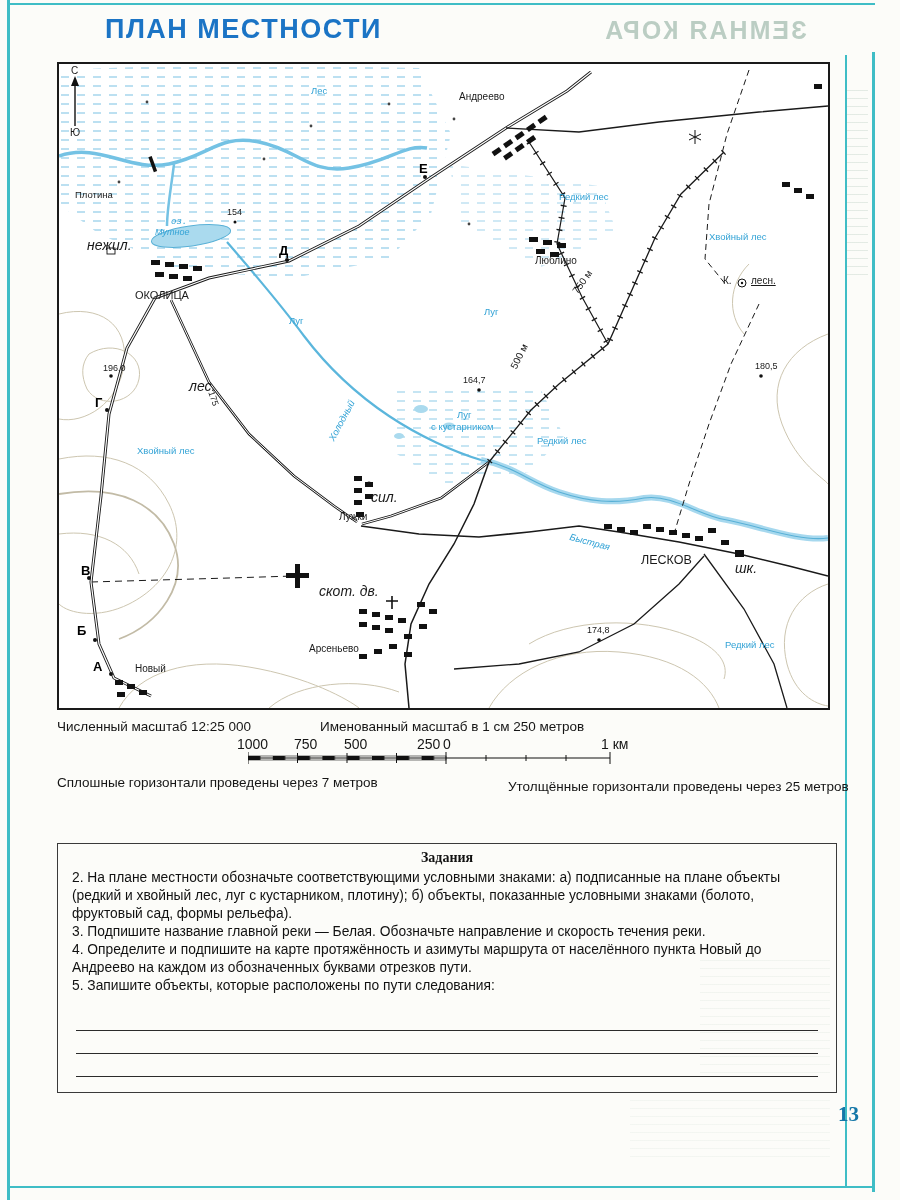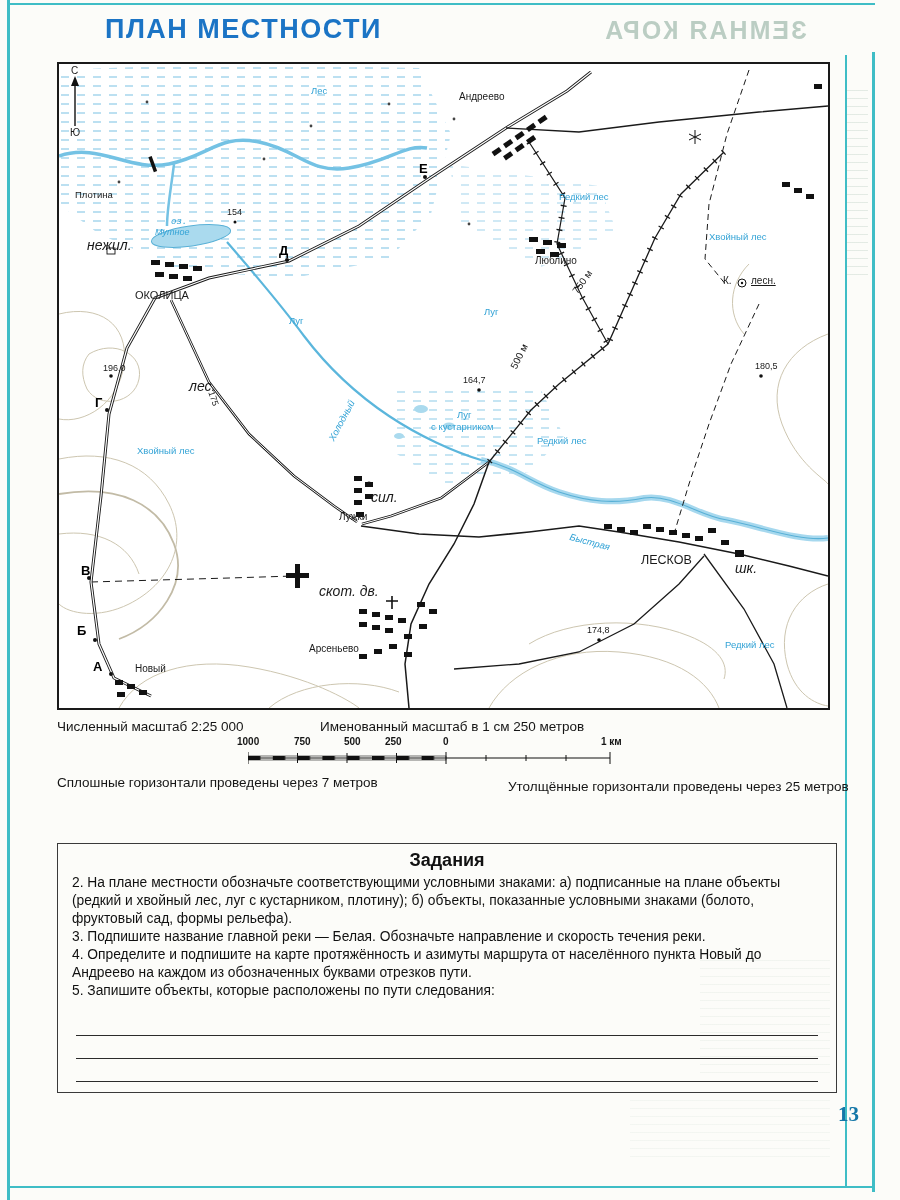--- a/index.html
+++ b/index.html
@@ -23,25 +23,25 @@
   #map-labels{position:absolute;left:0;top:0;width:100%;height:100%;}
   .mlabel{position:absolute;white-space:nowrap;line-height:1;transform-origin:left top;}
   .blk{color:#1a1a1a;font-size:10px;}
   .blki{color:#1a1a1a;font-size:14px;font-style:italic;}
   .blu{color:#33a3d6;font-size:9.5px;}
   .blui{color:#33a3d6;font-size:9.5px;font-style:italic;}
   .ltr{color:#000;font-size:13px;font-weight:bold;}
   
   .scale-text{position:absolute;font-size:13.5px;color:#151515;}
   #scalebar-svg{position:absolute;left:248px;top:752px;}
-  .bar-num{position:absolute;top:736px;font-size:10px;color:#151515;font-weight:bold;}
+  .bar-num{position:absolute;top:736px;font-size:14px;color:#151515;}
   
   #tasks{position:absolute;left:57px;top:843px;width:780px;height:250px;
          border:1.3px solid #3a3a3a;box-sizing:border-box;padding:6px 14px 0 14px;}
-  #tasks-heading{text-align:center;font-weight:bold;font-size:18px;margin:0 0 3px 0;}
+  #tasks-heading{text-align:center;font-weight:bold;font-size:14px;margin:0 0 3px 0;font-family:Liberation Serif, serif;}
   .task{margin:0;font-size:13.8px;line-height:1.3;text-align:left;}
   .ans-line{height:22px;border-bottom:1.3px solid #2b2b2b;margin:0 4px;}
   #page-num{position:absolute;left:838px;top:1102px;font-family:"Liberation Serif",serif;
          font-weight:bold;font-size:21px;color:#1477a8;}
 </style>
 </head>
 <body>
 
 <div id="page">
 
@@ -297,28 +297,28 @@
         <div class="mlabel blki" style="left: 260px; top: 520px;">скот. дв.</div>
         <div class="mlabel ltr" style="left: 18px; top: 560px;">Б</div>
         <div class="mlabel blk" style="left: 528px; top: 562px; font-size: 9px;">174,8</div>
         <div class="mlabel blu" style="left: 666px; top: 576px;">Редкий лес</div>
         <div class="mlabel ltr" style="left: 34px; top: 596px;">А</div>
         <div class="mlabel blk" style="left: 76px; top: 600px;">Новый</div>
         <div class="mlabel blk" style="left: 250px; top: 580px;">Арсеньево</div>
       </div>
   </div>
 
-  <div class="scale-text" style="left:57px;top:719px;">Численный масштаб 2:25 000</div>
+  <div class="scale-text" style="left:57px;top:719px;">Численный масштаб 12:25 000</div>
   <div class="scale-text" style="left:320px;top:719px;">Именованный масштаб в 1 см 250 метров</div>
 
   <div id="bar-nums">
       <span class="bar-num" style="left: 237px;">1000</span>
       <span class="bar-num" style="left: 294px;">750</span>
       <span class="bar-num" style="left: 344px;">500</span>
-      <span class="bar-num" style="left: 385px;">250</span>
+      <span class="bar-num" style="left: 417px;">250</span>
       <span class="bar-num" style="left: 443px;">0</span>
       <span class="bar-num" style="left: 601px;">1 км</span>
     </div>
 
   <svg id="scalebar-svg" width="370" height="14" viewBox="0 0 370 14">
     <line x1="0" y1="6" x2="362" y2="6" stroke="#111" stroke-width="1"></line>
     <rect x="0" y="4" width="198" height="4" fill="url(#bw2)" stroke="#111" stroke-width=".6"></rect>
     <defs>
       <pattern id="bw2" width="24.8" height="4" patternUnits="userSpaceOnUse">
         <rect width="12.4" height="4" fill="#111"></rect>

